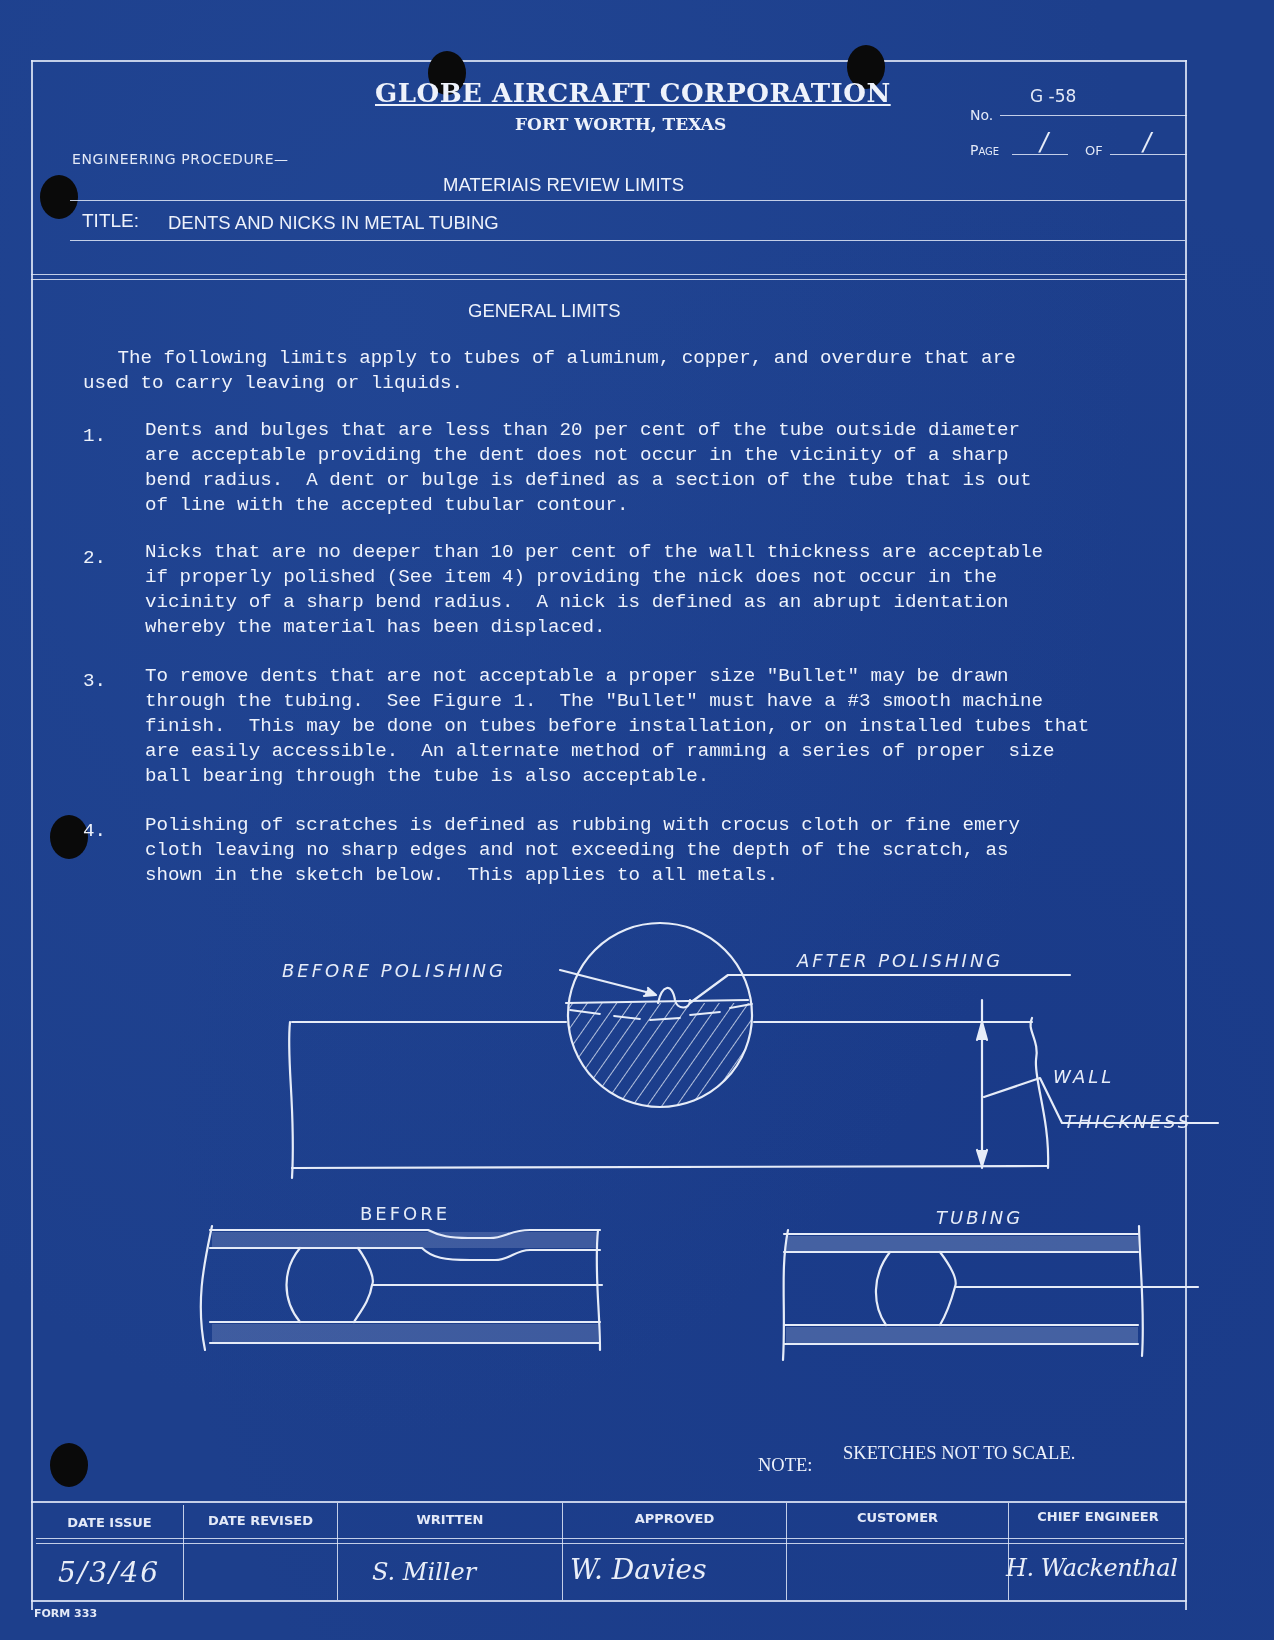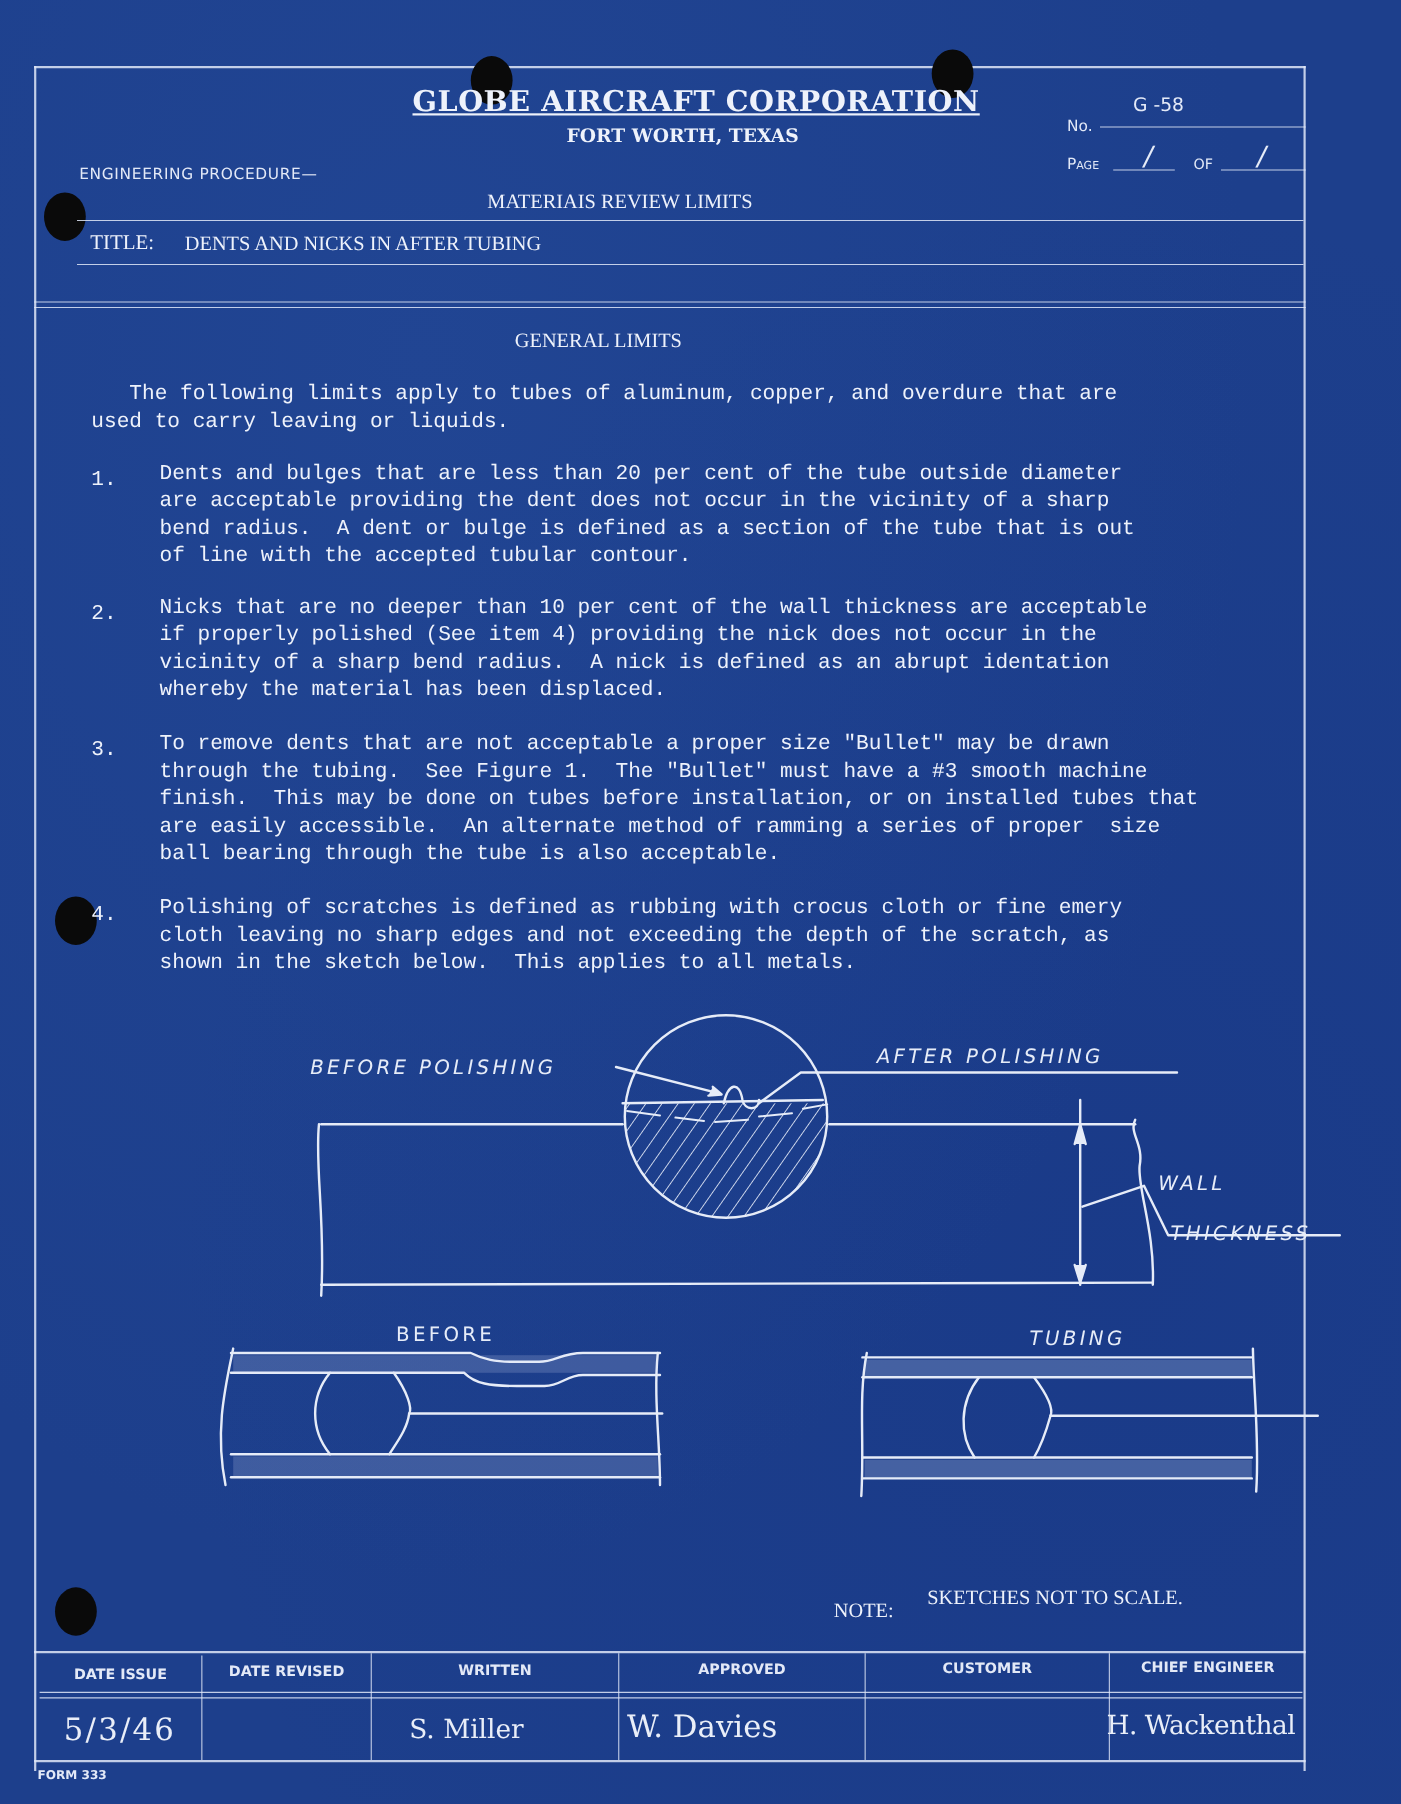--- a/index.html
+++ b/index.html
@@ -11,26 +11,26 @@
       radial-gradient(ellipse at 80% 70%, rgba(20,50,130,0.35), transparent 60%);
     color:#e9eef8;
     font-family:"Liberation Mono", "DejaVu Sans Mono", monospace;
   }
   .abs { position:absolute; }
   .rule { position:absolute; height:0; border-top:2px solid rgba(225,232,248,0.85); }
   .vrule { position:absolute; width:0; border-left:2px solid rgba(225,232,248,0.85); }
   .hole { position:absolute; width:38px; height:44px; border-radius:50%; background:#0a0a0a; }
   .serif-title { font-family:"DejaVu Serif", "Liberation Serif", serif; font-weight:bold; color:#eef2fb; white-space:nowrap; }
   .sans-label { font-family:"DejaVu Sans", "Liberation Sans", sans-serif; color:#e3e9f7; white-space:nowrap; }
-  .type { font-family:Liberation Serif, serif; color:#eef2fb; white-space:nowrap; font-size:19px; }
+  .type { font-family:Liberation Sans, sans-serif; color:#eef2fb; white-space:nowrap; font-size:19px; }
   .para { position:absolute; font-family:"Liberation Mono", "DejaVu Sans Mono", monospace; font-size:19.2px; line-height:25px; color:#eef2fb; white-space:pre; }
   .num { position:absolute; font-family:"Liberation Mono", "DejaVu Sans Mono", monospace; font-size:19.2px; color:#eef2fb; }
   .hand { font-family:"DejaVu Sans", "Liberation Sans", sans-serif; font-style:italic; color:#e6ecf8; letter-spacing:3px; white-space:nowrap; }
   .cell-head { position:absolute; font-family:"DejaVu Sans", "Liberation Sans", sans-serif; font-weight:bold; font-size:13px; color:#e3e9f7; text-align:center; white-space:nowrap; }
-  .sig { position:absolute; font-family:"DejaVu Serif", "Liberation Serif", serif; color:#e9eef8; white-space:nowrap; }
+  .sig { position:absolute; font-family:"DejaVu Serif", "Liberation Serif", serif; font-style:italic; color:#e9eef8; white-space:nowrap; }
   svg { position:absolute; left:0; top:0; }
 </style>
 </head>
 <body>
 
 <div class="rule" style="left:31px; top:60px; width:1156px;"></div>
 <div class="vrule" style="left:31px; top:60px; height:1550px;"></div>
 <div class="vrule" style="left:1185px; top:60px; height:1550px;"></div>
 
 <div class="hole" style="left:428px; top:51px;"></div>
@@ -52,21 +52,21 @@
 <div class="abs sans-label" style="left:1085px; top:143px; font-size:13px;">OF</div>
 <div class="rule" style="left:1110px; top:154px; width:77px; border-top-width:1px;"></div>
 <div class="abs hand" style="left:1143px; top:128px; font-size:24px;">/</div>
 
 <div class="abs sans-label" style="left:72px; top:151px; font-size:14px; letter-spacing:0.6px;">ENGINEERING PROCEDURE—</div>
 
 <div class="abs type" style="left:443px; top:174px; font-size:18.5px;">MATERIAIS REVIEW LIMITS</div>
 <div class="rule" style="left:70px; top:200px; width:1115px; border-top-width:1px;"></div>
 
 <div class="abs type" style="left:82px; top:210px; font-size:19px;">TITLE:</div>
-<div class="abs type" style="left:168px; top:212px; font-size:18.5px;">DENTS AND NICKS IN AFTER TUBING</div>
+<div class="abs type" style="left:168px; top:212px; font-size:18.5px;">DENTS AND NICKS IN METAL TUBING</div>
 <div class="rule" style="left:70px; top:240px; width:1115px; border-top-width:1px;"></div>
 
 <div class="rule" style="left:31px; top:274px; width:1156px; border-top-width:1px;"></div>
 <div class="rule" style="left:31px; top:279px; width:1156px; border-top-width:1px;"></div>
 
 <div class="abs type" style="left:468px; top:300px; font-size:18.5px;">GENERAL LIMITS</div>
 
 <div class="para" style="left:83px; top:346px;">   The following limits apply to tubes of aluminum, copper, and overdure that are</div>
 <div class="para" style="left:83px; top:371px;">used to carry leaving or liquids.</div>
 

